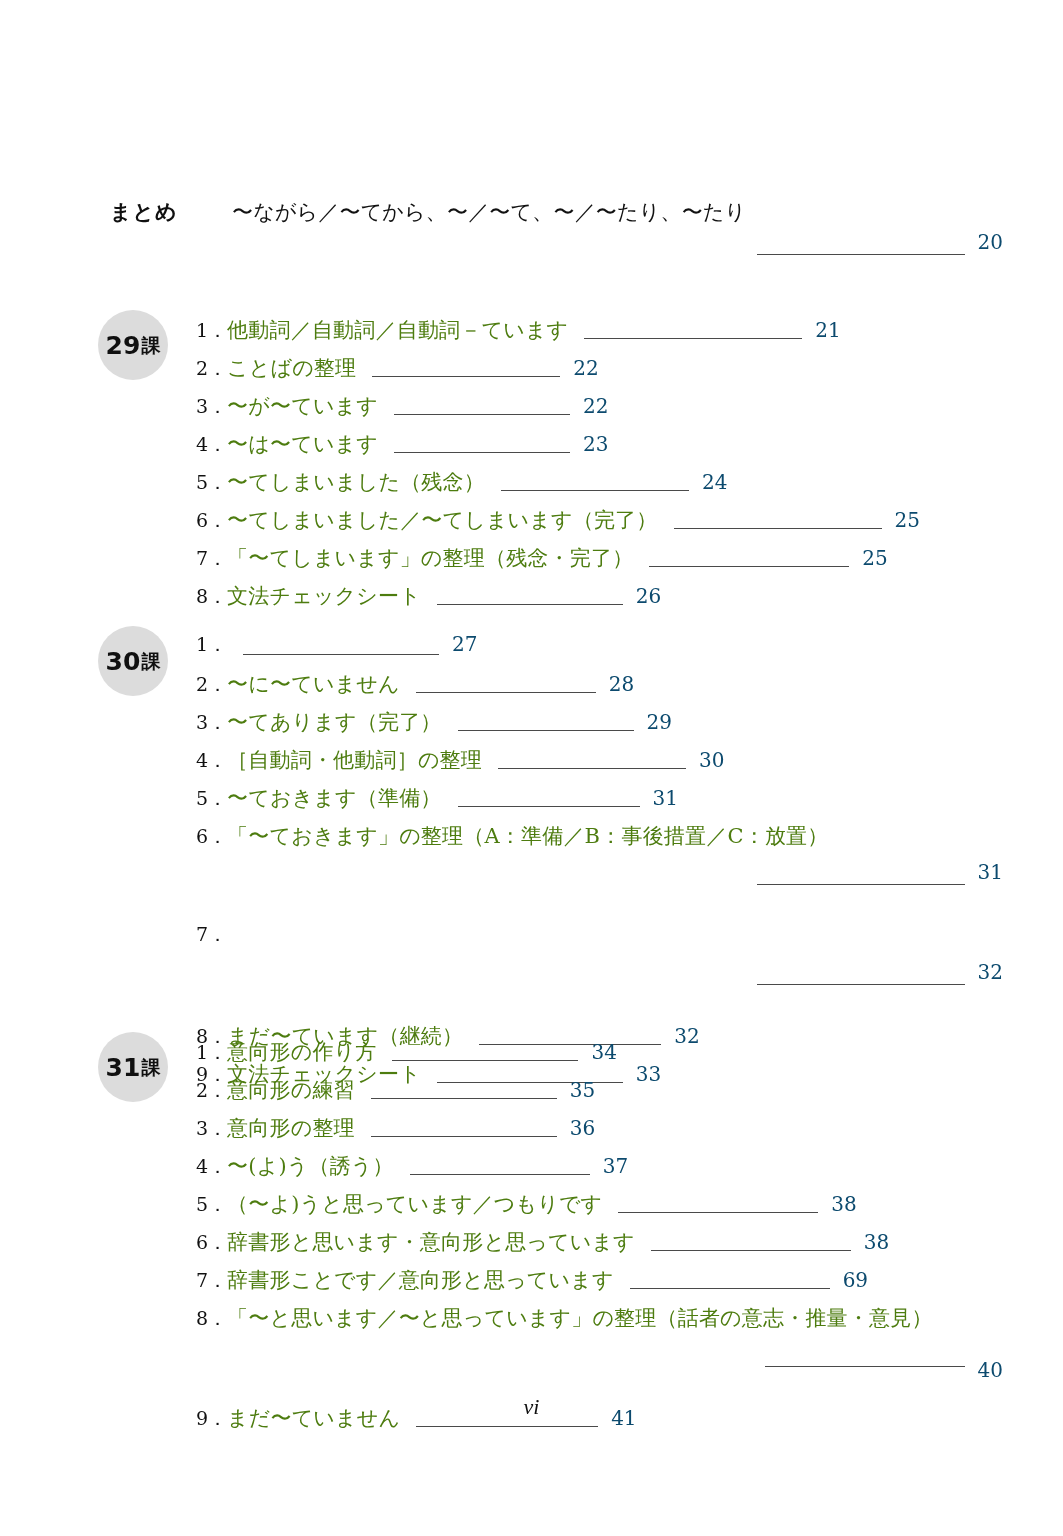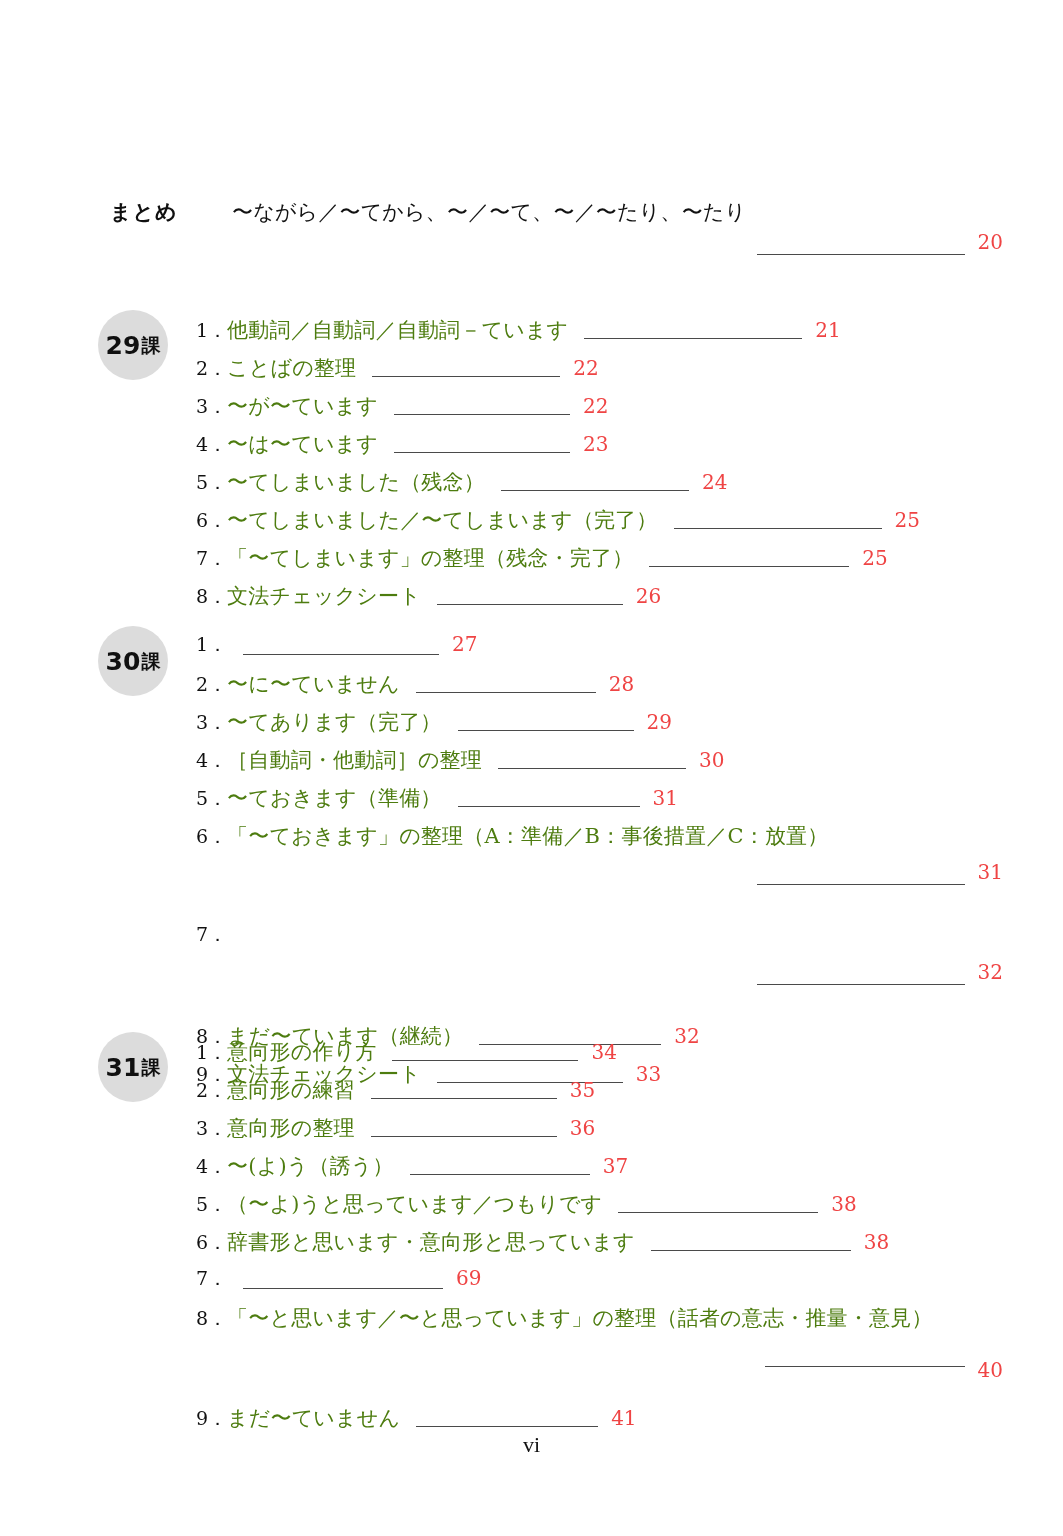--- a/index.html
+++ b/index.html
@@ -97,21 +97,21 @@
     border-top: 1.6px solid #4a4a4a;
     margin: 0 13px 7px 16px;
     align-self: flex-end;
     position: relative;
     top: -8px;
   }
 
   .pagenum {
     font-family: "DejaVu Serif", "Liberation Serif", serif;
     font-size: 20px;
-    color: #ef4444;
+    color: #0c4a6e;
     flex: 0 0 auto;
   }
 
   
   .entry-cont {
     display: flex;
     align-items: baseline;
     justify-content: flex-end;
     white-space: nowrap;
     height: 40px;
@@ -374,20 +374,21 @@
             <div class="entry-line">
               <span class="entry-num">6．</span>
               <span class="entry-text">辞書形と思います・意向形と思っています</span>
               <span class="leader" style="width: 200px;"></span>
               <span class="pagenum">38</span>
             </div>
           </div>
           <div class="entry">
             <div class="entry-line">
               <span class="entry-num">7．</span>
+              <span class="entry-text">辞書形ことです／意向形と思っています</span>
               <span class="leader" style="width: 200px;"></span>
               <span class="pagenum">69</span>
             </div>
           </div>
           <div class="entry">
             <div class="entry-line">
               <span class="entry-num">8．</span>
               <span class="entry-text">「〜と思います／〜と思っています」の整理（話者の意志・推量・意見）</span>
             </div>
             <div class="entry-cont" style="height: 40px; margin-bottom: 22px; align-items: flex-end;">
@@ -400,14 +401,14 @@
               <span class="entry-num">9．</span>
               <span class="entry-text">まだ〜ていません</span>
               <span class="leader" style="width: 182px;"></span>
               <span class="pagenum">41</span>
             </div>
           </div>
         </div>
       </div>
     </div>
 
-  <div class="folio" style="top:1432px;">vi</div>
+  <div class="folio" style="top:1394px;font-style:italic;">vi</div>
 </div>
 
 </body></html>

